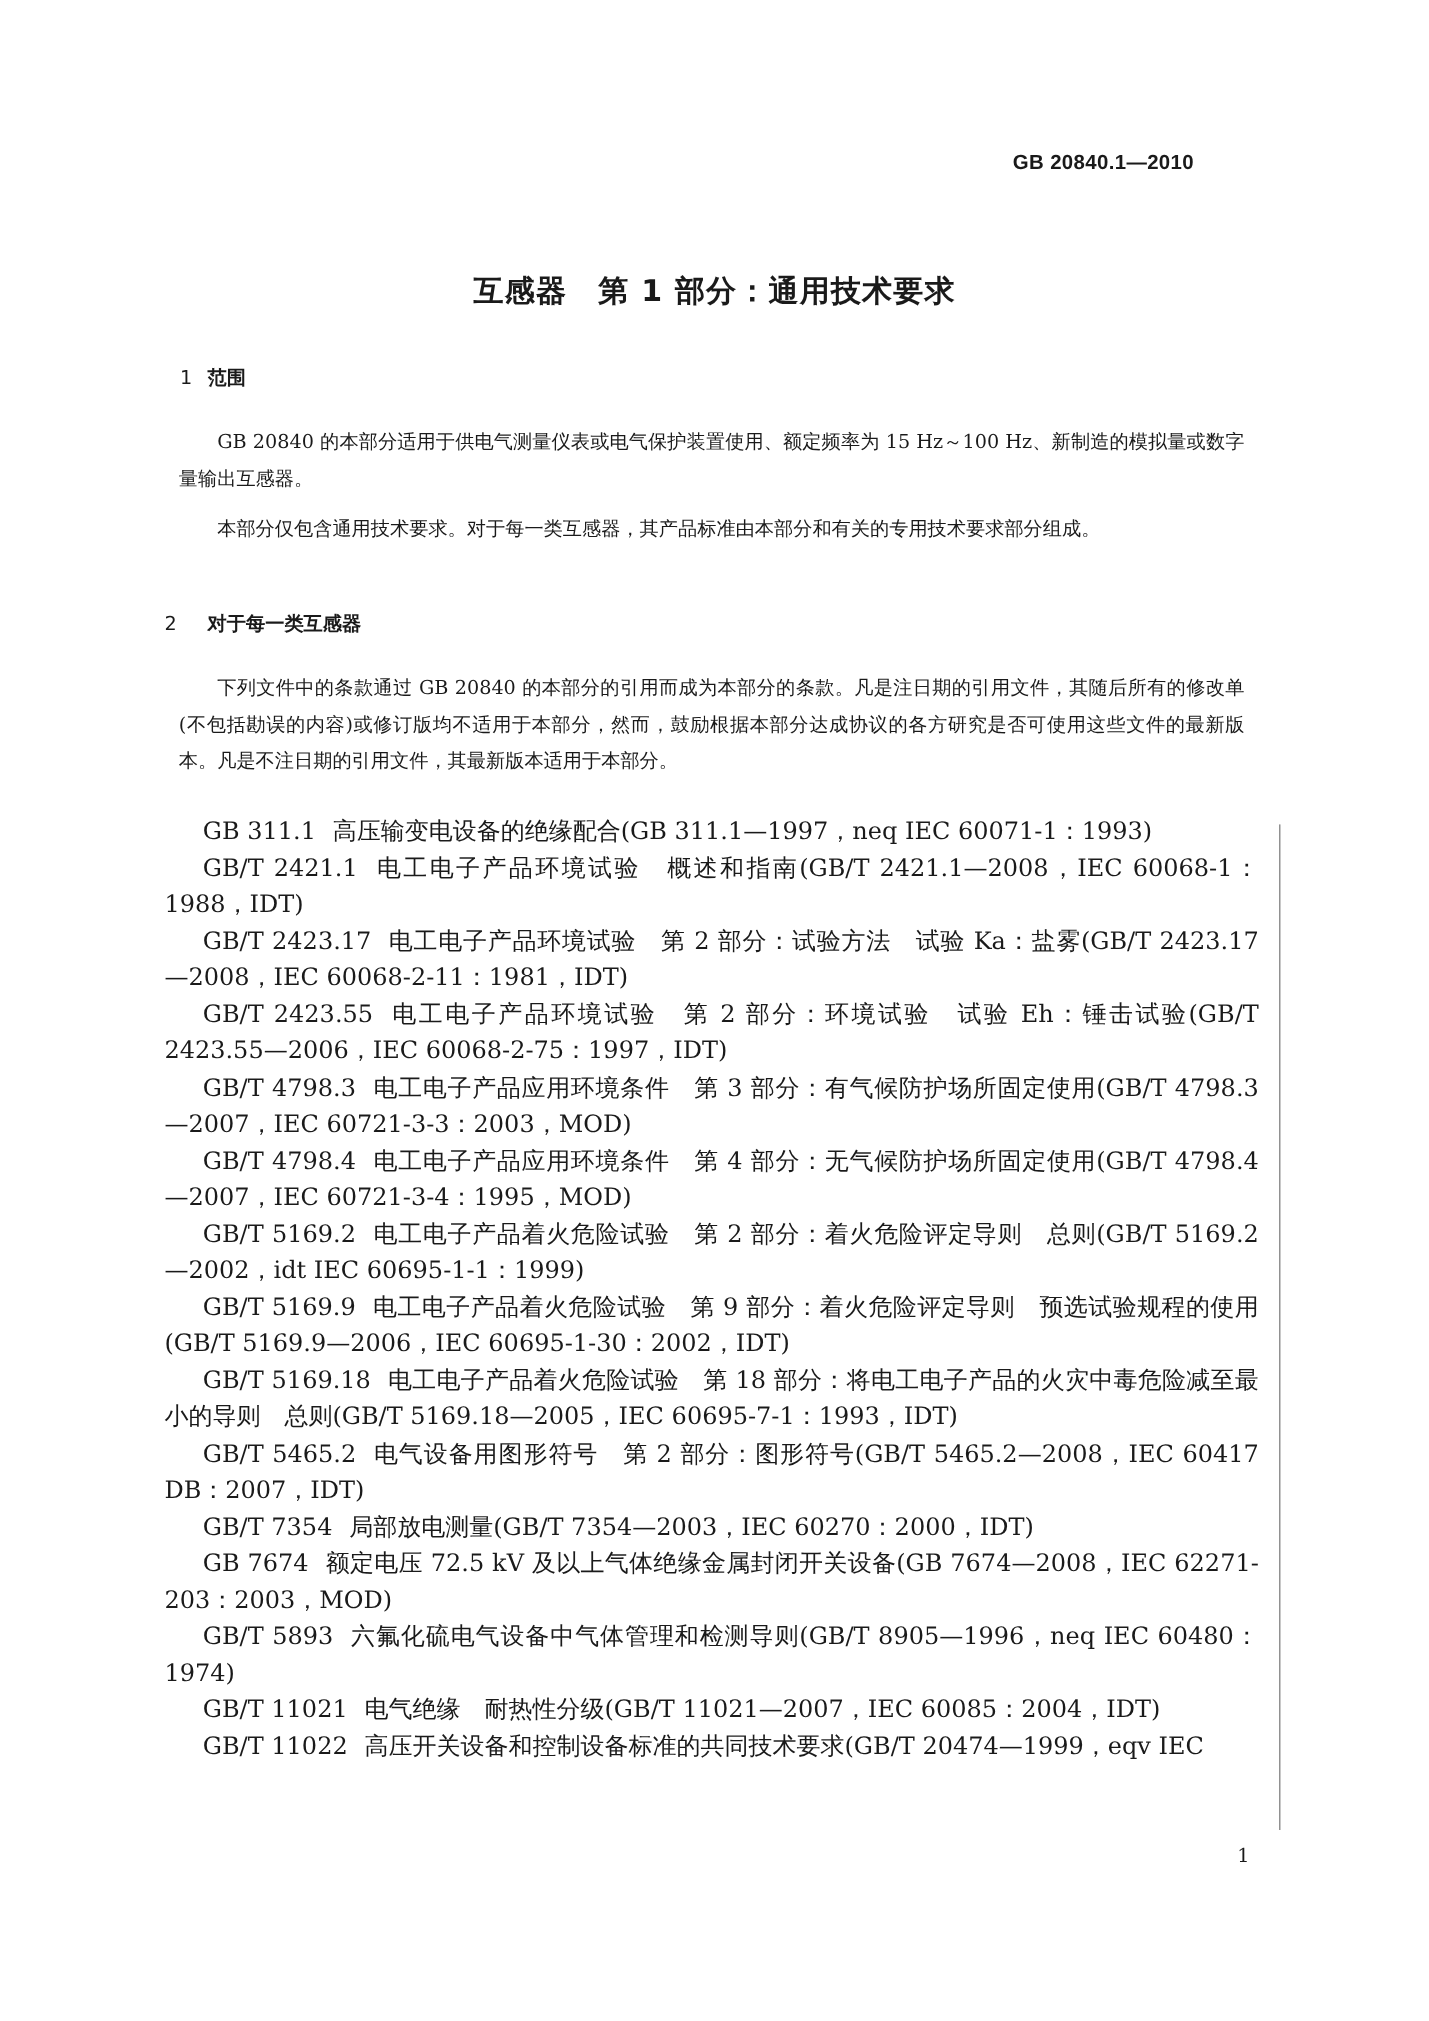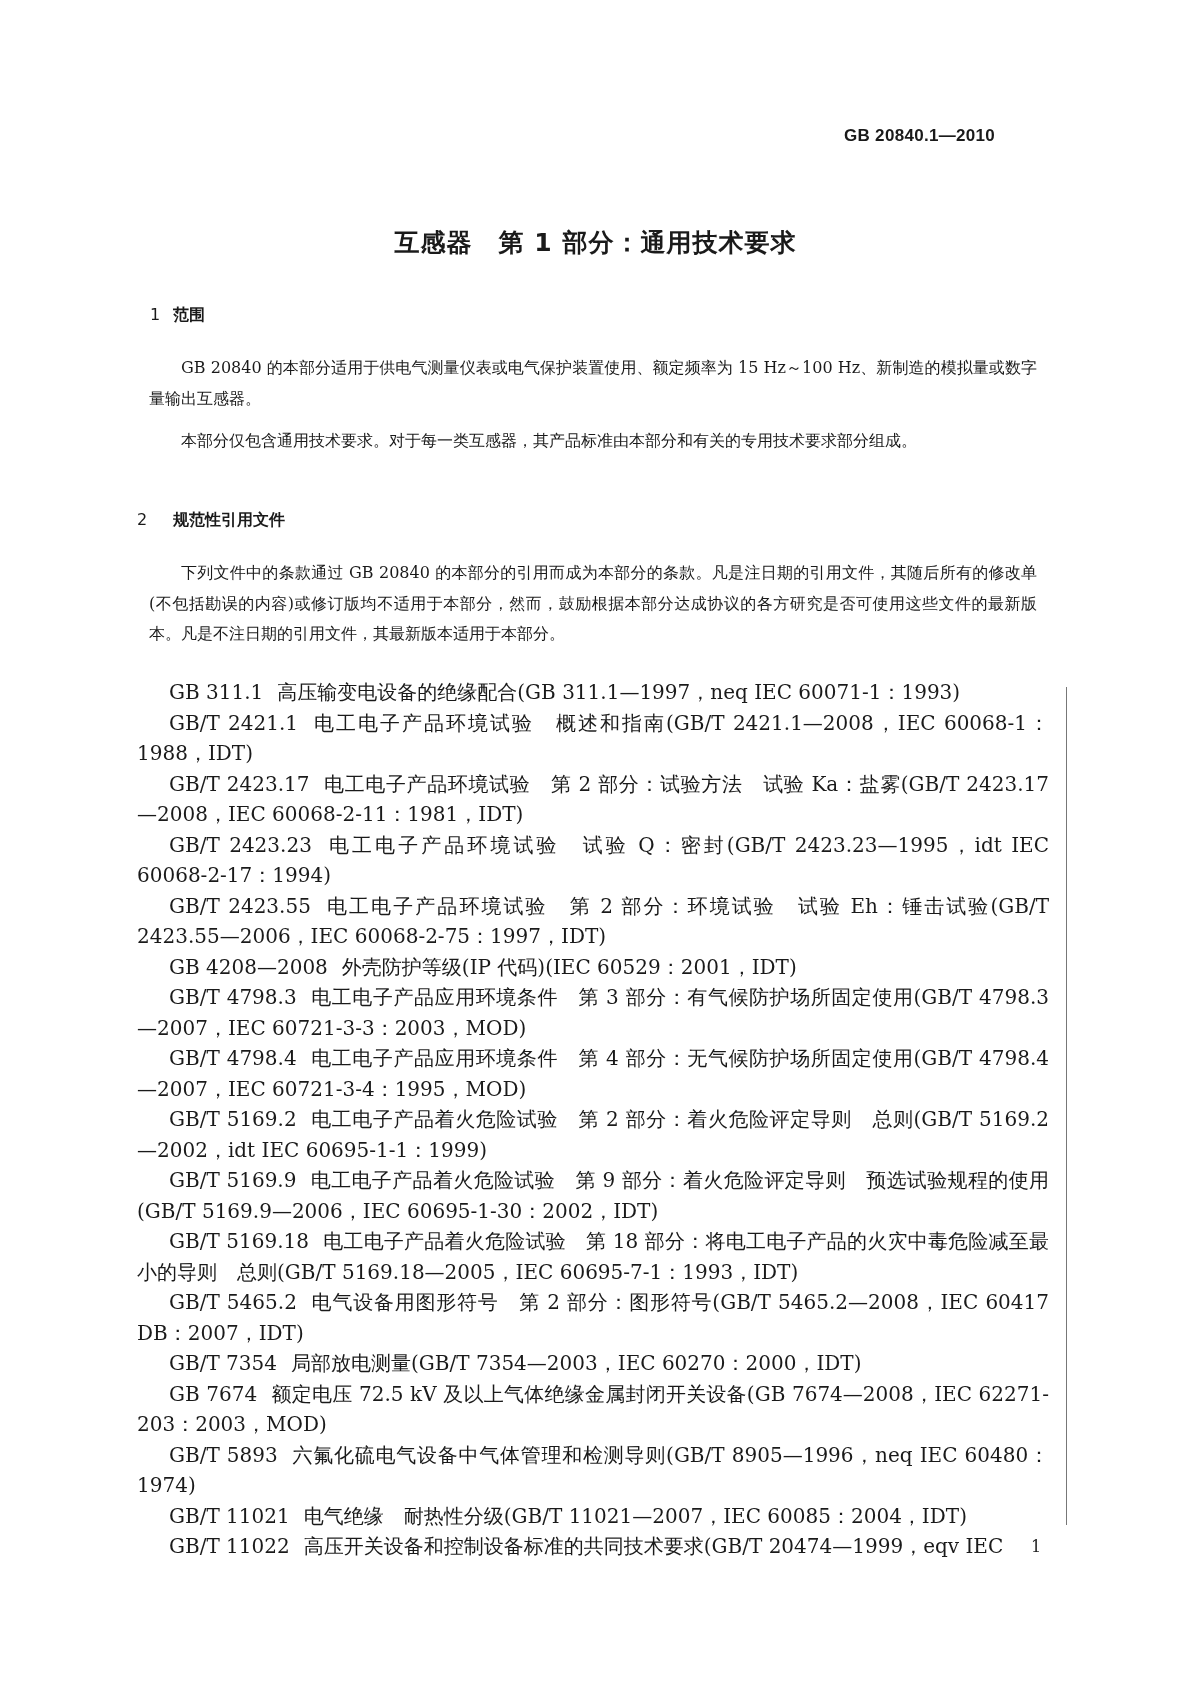--- a/index.html
+++ b/index.html
@@ -32,33 +32,31 @@
 
   <div class="section-heading" style="top:305px;text-align:center;">
     <span class="num">1</span><span>范围</span>
   </div>
   <div class="body" style="top:341px;">
     <p class="para">GB 20840 的本部分适用于供电气测量仪表或电气保护装置使用、额定频率为 15 Hz～100 Hz、新制造的模拟量或数字量输出互感器。</p>
     <p class="para">本部分仅包含通用技术要求。对于每一类互感器，其产品标准由本部分和有关的专用技术要求部分组成。</p>
   </div>
 
   <div class="section-heading" style="top:510px;">
-    <span class="num">2</span><span>规范性引用文件</span>
+    <span class="num">2</span><span>对于每一类互感器</span>
   </div>
   <div class="body" style="top:546px;">
     <p class="para">下列文件中的条款通过 GB 20840 的本部分的引用而成为本部分的条款。凡是注日期的引用文件，其随后所有的修改单(不包括勘误的内容)或修订版均不适用于本部分，然而，鼓励根据本部分达成协议的各方研究是否可使用这些文件的最新版本。凡是不注日期的引用文件，其最新版本适用于本部分。</p>
   </div>
 
   <div class="refs">
     <p class="ref"><span class="code">GB 311.1</span><span>高压输变电设备的绝缘配合(GB 311.1—1997，neq IEC 60071-1：1993)</span></p>
     <p class="ref"><span class="code">GB/T 2421.1</span><span>电工电子产品环境试验　概述和指南(GB/T 2421.1—2008，IEC 60068-1：1988，IDT)</span></p>
     <p class="ref"><span class="code">GB/T 2423.17</span><span>电工电子产品环境试验　第 2 部分：试验方法　试验 Ka：盐雾(GB/T 2423.17—2008，IEC 60068-2-11：1981，IDT)</span></p>
-    <p class="ref"><span class="code">GB/T 2423.23</span><span>电工电子产品环境试验　试验 Q：密封(GB/T 2423.23—1995，idt IEC 60068-2-17：1994)</span></p>
     <p class="ref"><span class="code">GB/T 2423.55</span><span>电工电子产品环境试验　第 2 部分：环境试验　试验 Eh：锤击试验(GB/T 2423.55—2006，IEC 60068-2-75：1997，IDT)</span></p>
-    <p class="ref"><span class="code">GB 4208—2008</span><span>外壳防护等级(IP 代码)(IEC 60529：2001，IDT)</span></p>
     <p class="ref"><span class="code">GB/T 4798.3</span><span>电工电子产品应用环境条件　第 3 部分：有气候防护场所固定使用(GB/T 4798.3—2007，IEC 60721-3-3：2003，MOD)</span></p>
     <p class="ref"><span class="code">GB/T 4798.4</span><span>电工电子产品应用环境条件　第 4 部分：无气候防护场所固定使用(GB/T 4798.4—2007，IEC 60721-3-4：1995，MOD)</span></p>
     <p class="ref"><span class="code">GB/T 5169.2</span><span>电工电子产品着火危险试验　第 2 部分：着火危险评定导则　总则(GB/T 5169.2—2002，idt IEC 60695-1-1：1999)</span></p>
     <p class="ref"><span class="code">GB/T 5169.9</span><span>电工电子产品着火危险试验　第 9 部分：着火危险评定导则　预选试验规程的使用(GB/T 5169.9—2006，IEC 60695-1-30：2002，IDT)</span></p>
     <p class="ref"><span class="code">GB/T 5169.18</span><span>电工电子产品着火危险试验　第 18 部分：将电工电子产品的火灾中毒危险减至最小的导则　总则(GB/T 5169.18—2005，IEC 60695-7-1：1993，IDT)</span></p>
     <p class="ref"><span class="code">GB/T 5465.2</span><span>电气设备用图形符号　第 2 部分：图形符号(GB/T 5465.2—2008，IEC 60417 DB：2007，IDT)</span></p>
     <p class="ref"><span class="code">GB/T 7354</span><span>局部放电测量(GB/T 7354—2003，IEC 60270：2000，IDT)</span></p>
     <p class="ref"><span class="code">GB 7674</span><span>额定电压 72.5 kV 及以上气体绝缘金属封闭开关设备(GB 7674—2008，IEC 62271-203：2003，MOD)</span></p>
     <p class="ref"><span class="code">GB/T 5893</span><span>六氟化硫电气设备中气体管理和检测导则(GB/T 8905—1996，neq IEC 60480：1974)</span></p>
     <p class="ref"><span class="code">GB/T 11021</span><span>电气绝缘　耐热性分级(GB/T 11021—2007，IEC 60085：2004，IDT)</span></p>

